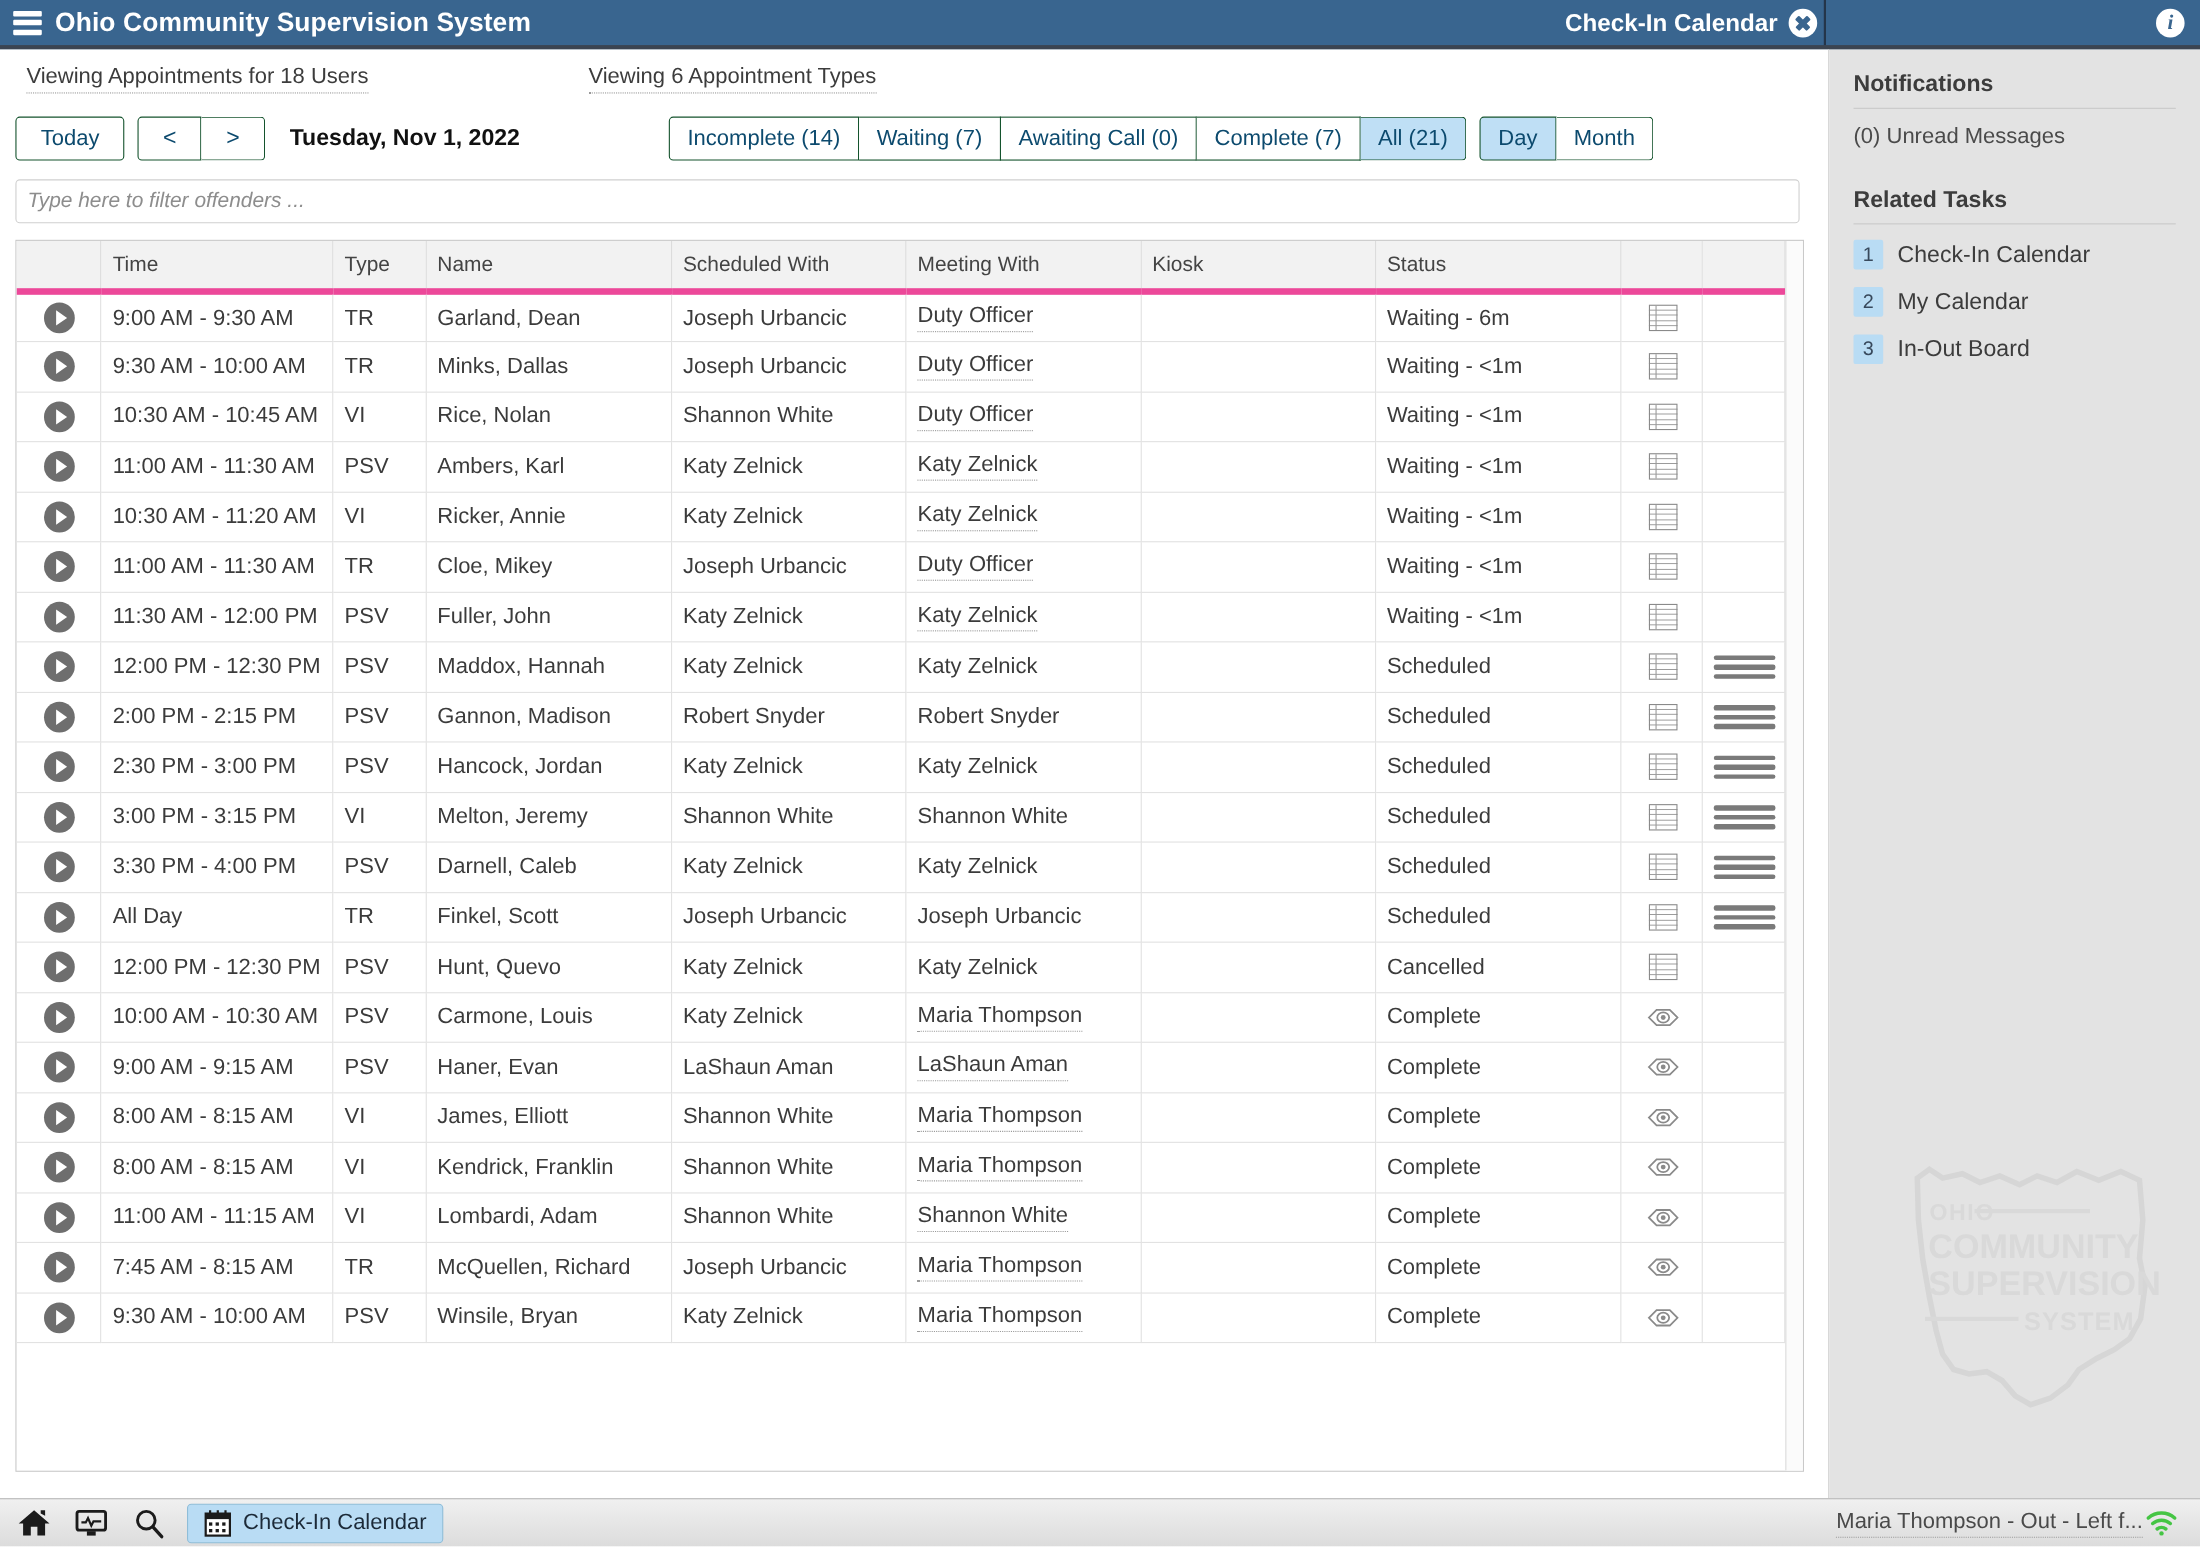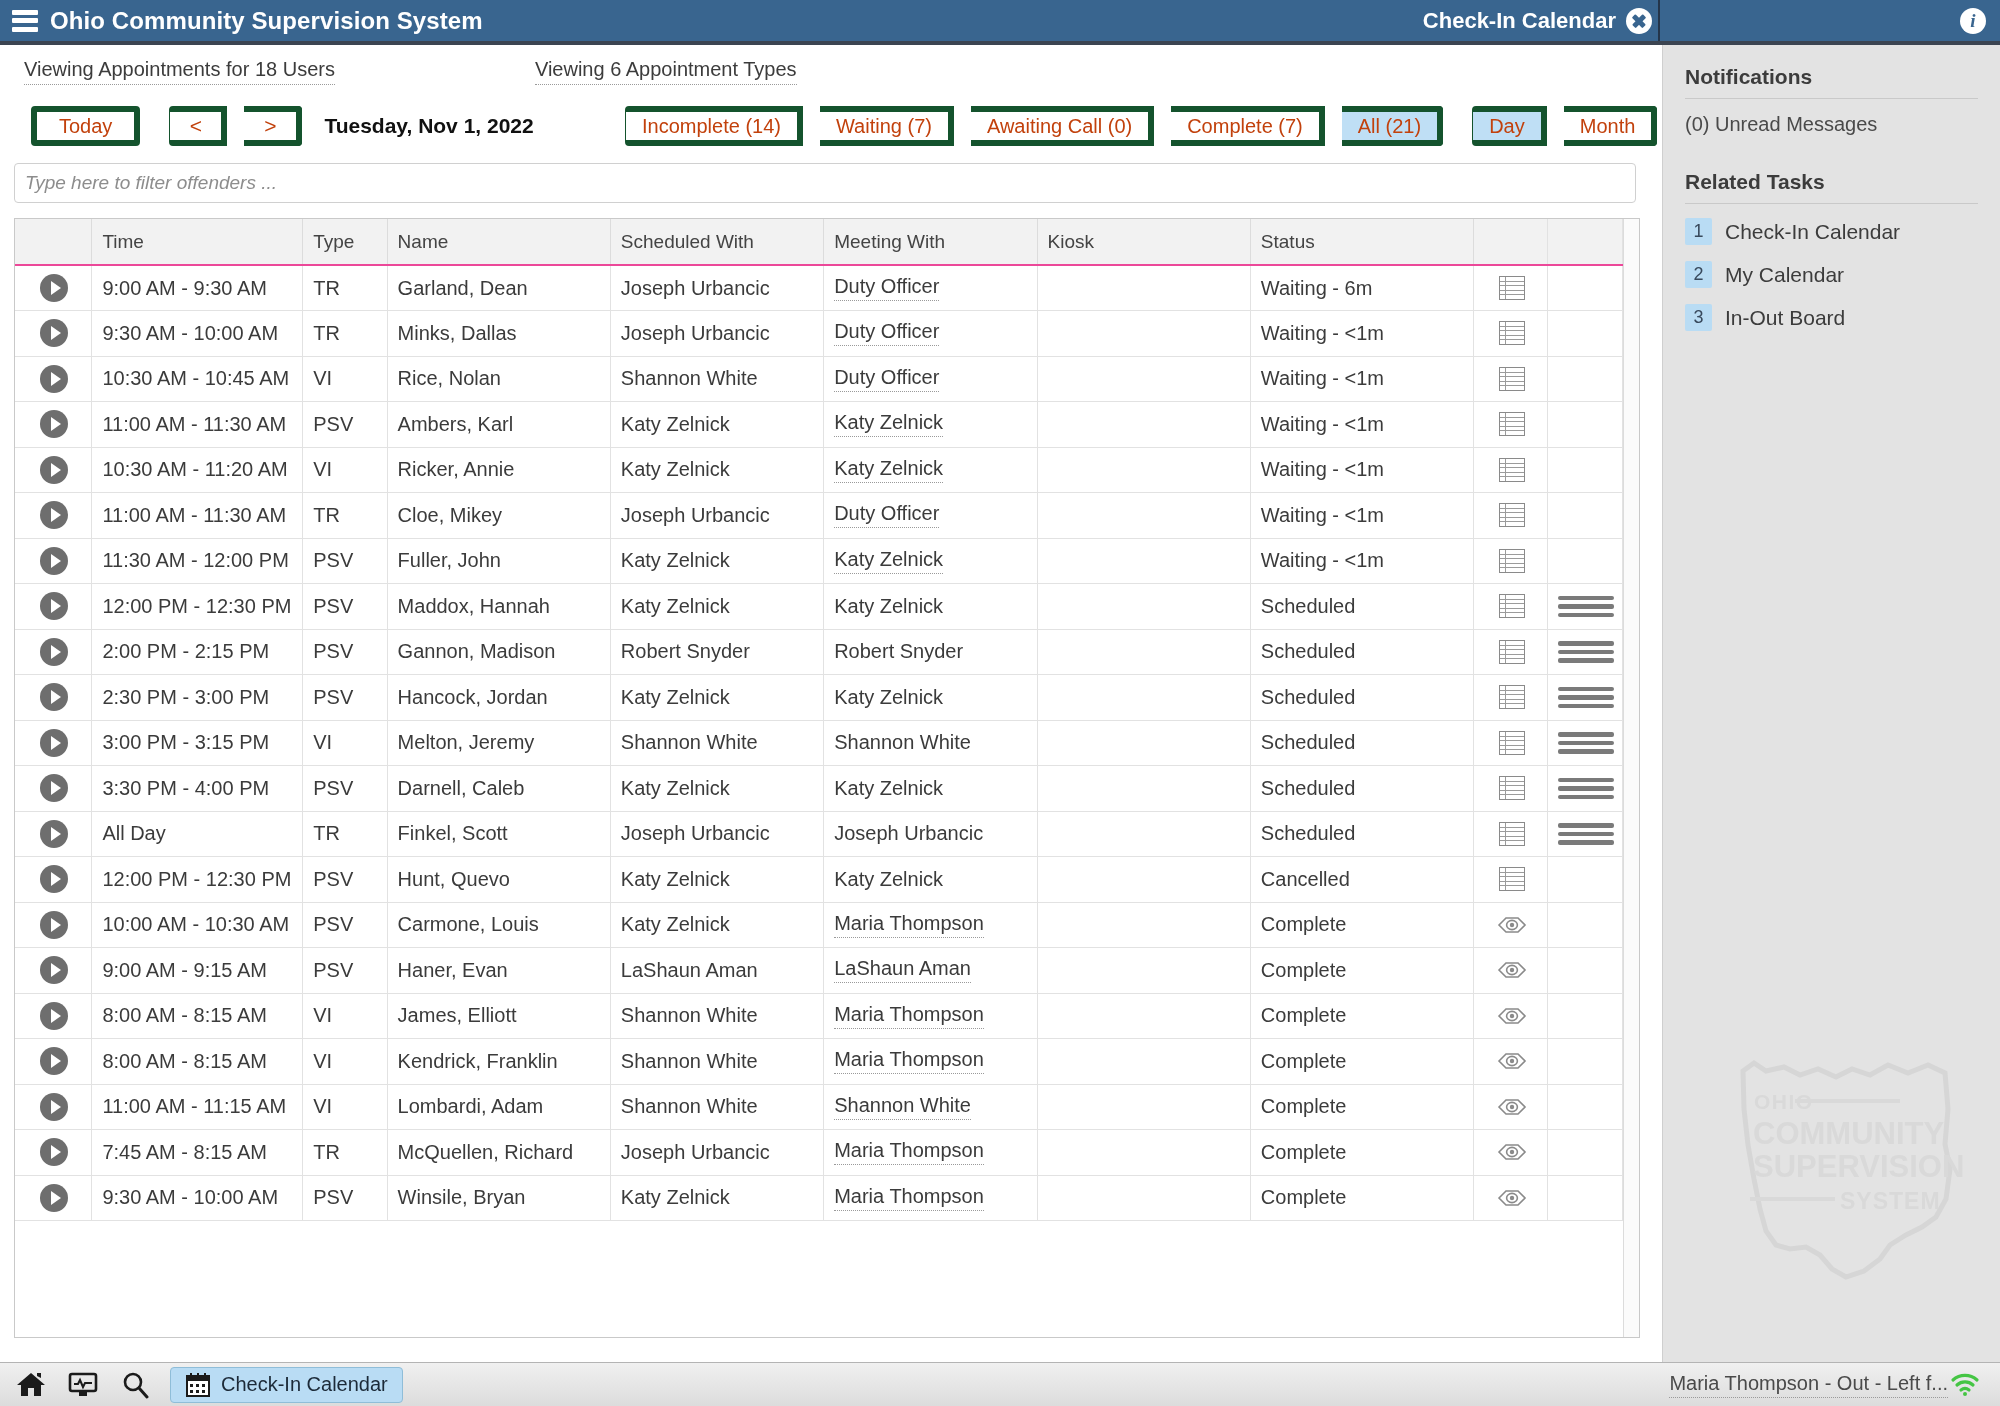--- a/index.html
+++ b/index.html
@@ -86,24 +86,24 @@
     padding-bottom: 3px; cursor: pointer; white-space: nowrap;
   }
   .viewing-types { margin-left: 200px; }
 
   
   .toolbar {
     display: flex; align-items: center; height: 46px;
     margin-top: 14px; padding-left: 14px; position: relative;
   }
   .btn {
-    border: 6px solid #14532d; background: #ffffff; color: #c2410c;
+    border: 1px solid #14532d; background: #ffffff; color: #0c4a6e;
     font-size: 20px; font-family: "Liberation Sans", sans-serif;
     height: 40px; display: flex; align-items: center; justify-content: center;
-    padding: 0 16px; cursor: pointer; border-radius: 4px; margin-left: 17px;
+    padding: 0 16px; cursor: pointer; border-radius: 4px;
   }
   .btn-group { display: flex; }
   .btn-group .btn { border-radius: 0; border-left-width: 0; }
   .btn-group .btn:first-child { border-left-width: 1px; border-radius: 4px 0 0 4px; }
   .btn-group .btn:last-child { border-radius: 0 4px 4px 0; }
   .btn.active { background: #bfdff5; }
   .today-btn { border-radius: 4px; margin-right: 12px; padding: 0 22px; }
   .nav-group { margin-right: 22px; }
   .nav-group .btn { width: 58px; padding: 0; font-size: 21px; }
   .date-label { font-size: 21px; font-weight: bold; color: #111; white-space: nowrap; }
@@ -120,21 +120,21 @@
   }
   .filter-input::placeholder { color: #8d8d8d; font-style: italic; }
 
   
   .table-wrap {
     margin: 15px 14px 0 14px; width: 1626px; height: 1120px;
     border: 1px solid #c9c9c9; background: #fff; position: relative; overflow: hidden;
   }
   table.grid { border-collapse: collapse; width: 1608px; table-layout: fixed; }
   table.grid th {
-    background: #f2f2f2; border-right: 1px solid #dcdcdc; border-bottom: 2px solid #ec4899;
+    background: #f2f2f2; border-right: 1px solid #dcdcdc; border-bottom: 6px solid #ec4899;
     font-size: 19px; font-weight: normal; color: #444; text-align: left;
     padding: 10px 8px 10px 10px; height: 46px; vertical-align: middle;
   }
   table.grid td {
     border-right: 1px solid #e2e2e2; border-bottom: 1px solid #e2e2e2;
     font-size: 20px; color: #3b3b3b; padding: 0 8px 0 10px;
     height: 45.5px; vertical-align: middle; white-space: nowrap; overflow: hidden;
   }
   table.grid td.c-icon, table.grid th.c-icon { border-right: 1px solid #e2e2e2; }
 

